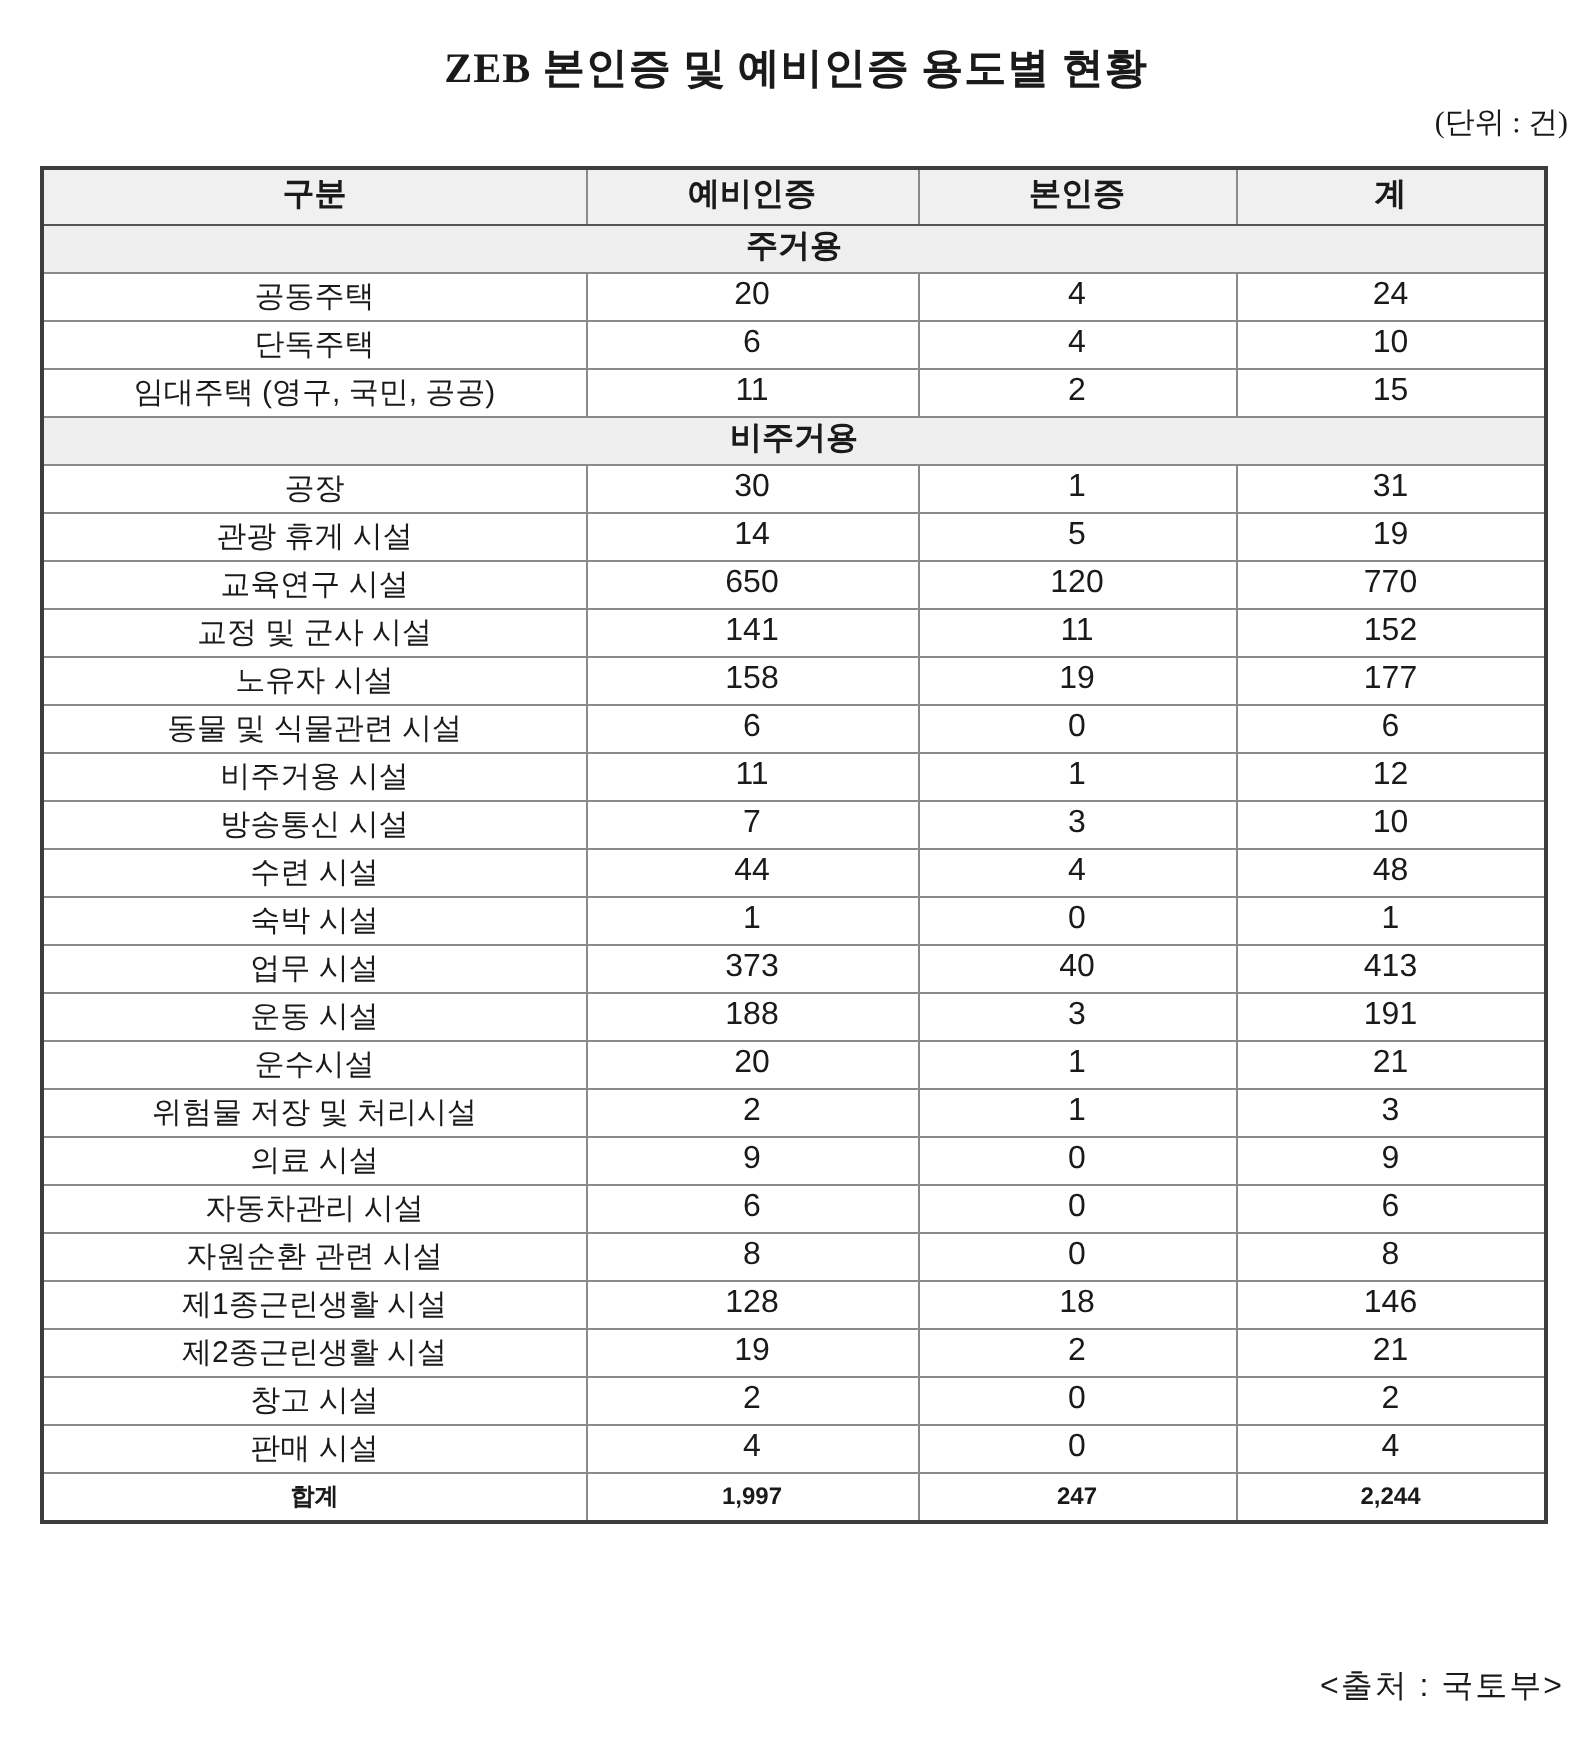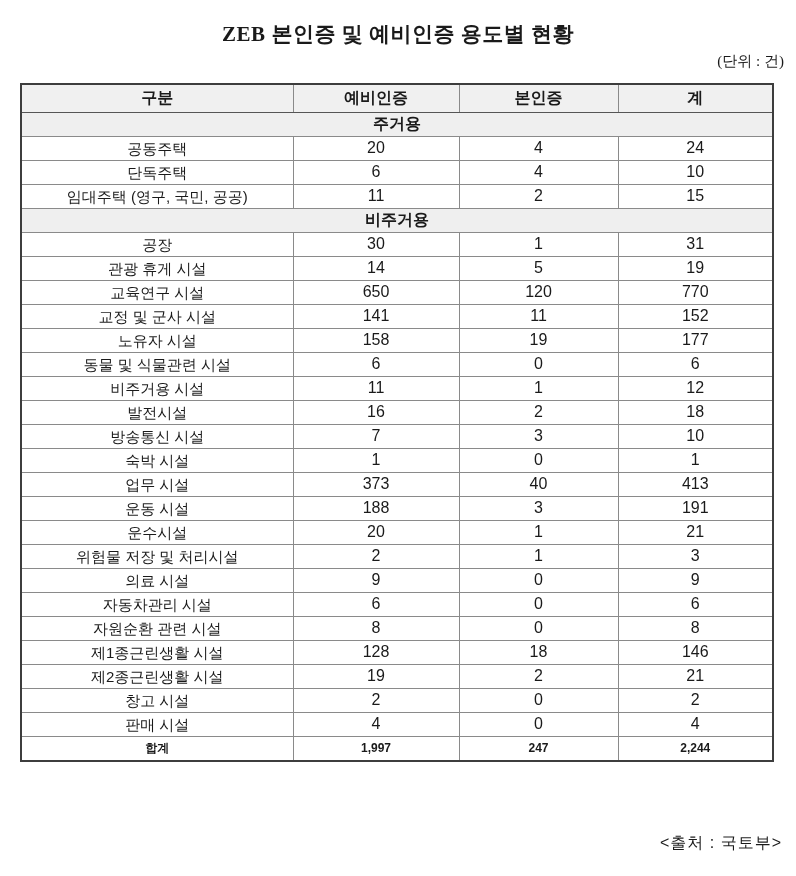--- a/index.html
+++ b/index.html
@@ -172,30 +172,30 @@
           <td class="num">0</td>
           <td class="num">6</td>
         </tr>
         <tr>
           <td>비주거용 시설</td>
           <td class="num">11</td>
           <td class="num">1</td>
           <td class="num">12</td>
         </tr>
         <tr>
-          <td>발전시설</td>
-          <td class="num">16</td>
-          <td class="num">2</td>
-          <td class="num">18</td>
-        </tr>
-        <tr>
           <td>방송통신 시설</td>
           <td class="num">7</td>
           <td class="num">3</td>
           <td class="num">10</td>
+        </tr>
+        <tr>
+          <td>수련 시설</td>
+          <td class="num">44</td>
+          <td class="num">4</td>
+          <td class="num">48</td>
         </tr>
         <tr>
           <td>숙박 시설</td>
           <td class="num">1</td>
           <td class="num">0</td>
           <td class="num">1</td>
         </tr>
         <tr>
           <td>업무 시설</td>
           <td class="num">373</td>

